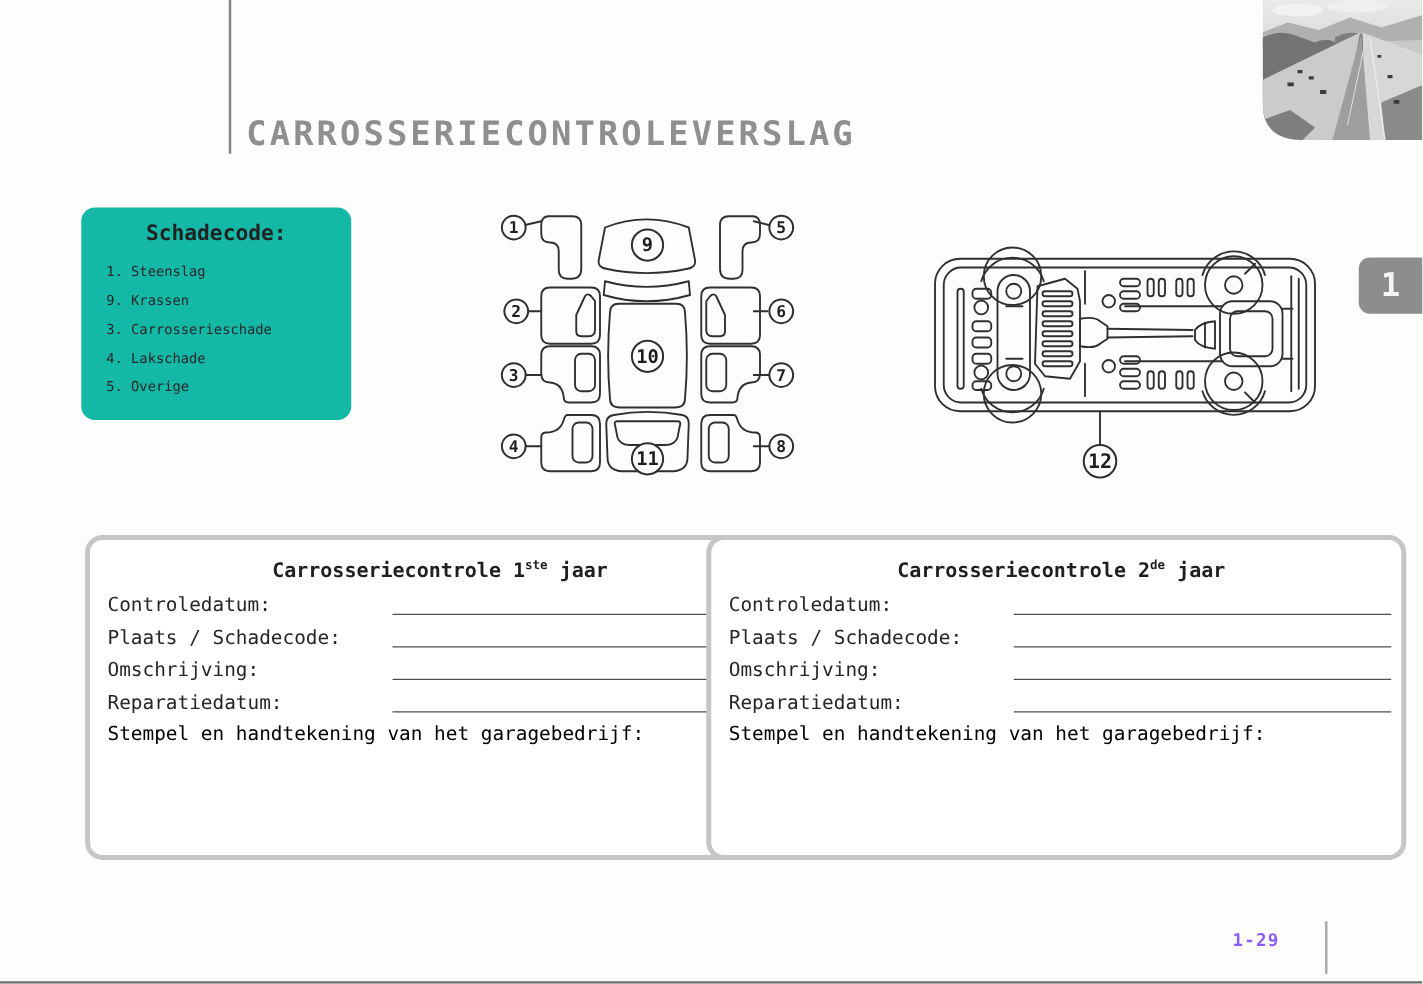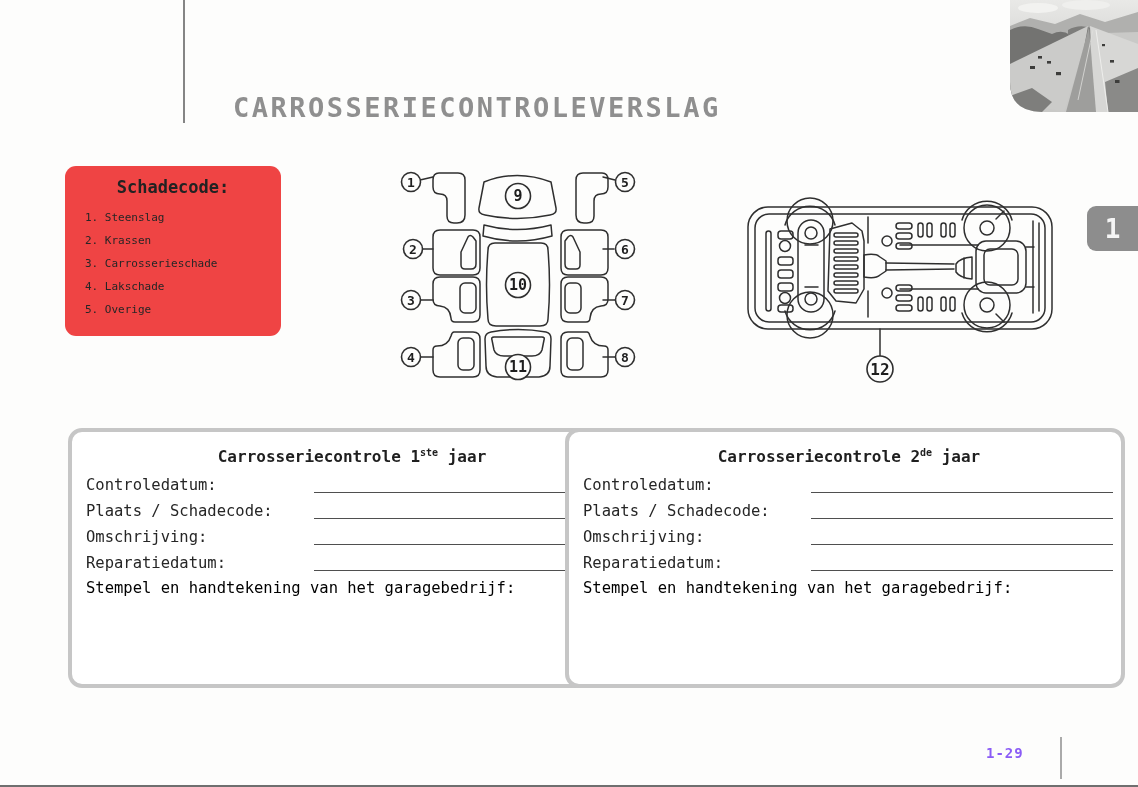--- a/index.html
+++ b/index.html
@@ -8,26 +8,26 @@
     background:#fdfdfc;
     font-family:"DejaVu Sans Mono","Liberation Mono",monospace;
     color:#2d2d2d;
   }
   .abs{position:absolute;}
 
   
   .title-rule{left:183px;top:0;width:2px;height:123px;background:#858585;}
   .page-title{
     left:197px;top:92px;font-size:27px;font-weight:bold;color:#8f8f8f;
-    letter-spacing:2.5px;white-space:nowrap;margin-left:36px;
+    letter-spacing:2.5px;white-space:nowrap;
   }
 
   
   .damage-panel{
-    left:65px;top:166px;width:216px;height:170px;background:#ef4444;
+    left:65px;top:166px;width:216px;height:170px;background:#14b8a6;
     border-radius:11px;box-sizing:border-box;padding:11px 0 0 0;
   }
   .damage-heading{text-align:center;font-weight:bold;font-size:17px;color:#222;}
   .damage-list{margin-top:9px;padding-left:20px;font-size:11px;font-weight:500;line-height:23px;color:#262626;}
 
   
   .parts-svg{left:390px;top:160px;}
   .under-svg{left:740px;top:195px;}
   svg .ln{stroke:#2f2f2f;stroke-width:1.5;fill:none;stroke-linejoin:round;stroke-linecap:round;}
   svg .lbl{stroke:#2f2f2f;stroke-width:1.6;fill:#fdfdfc;}
@@ -104,21 +104,21 @@
     </g>
   </svg>
 </div>
 
 <div class="abs chapter-tab">1</div>
 
 <div class="abs damage-panel">
   <div class="damage-heading">Schadecode:</div>
   <div class="damage-list">
     <div>1. Steenslag</div>
-    <div>2. Krassen</div>
+    <div>9. Krassen</div>
     <div>3. Carrosserieschade</div>
     <div>4. Lakschade</div>
     <div>5. Overige</div>
   </div>
 </div>
 
 <svg class="abs parts-svg" width="255" height="228" viewBox="0 0 255 228">
   <g class="ln">
 
     <path d="M30,20 L43,17"></path>

